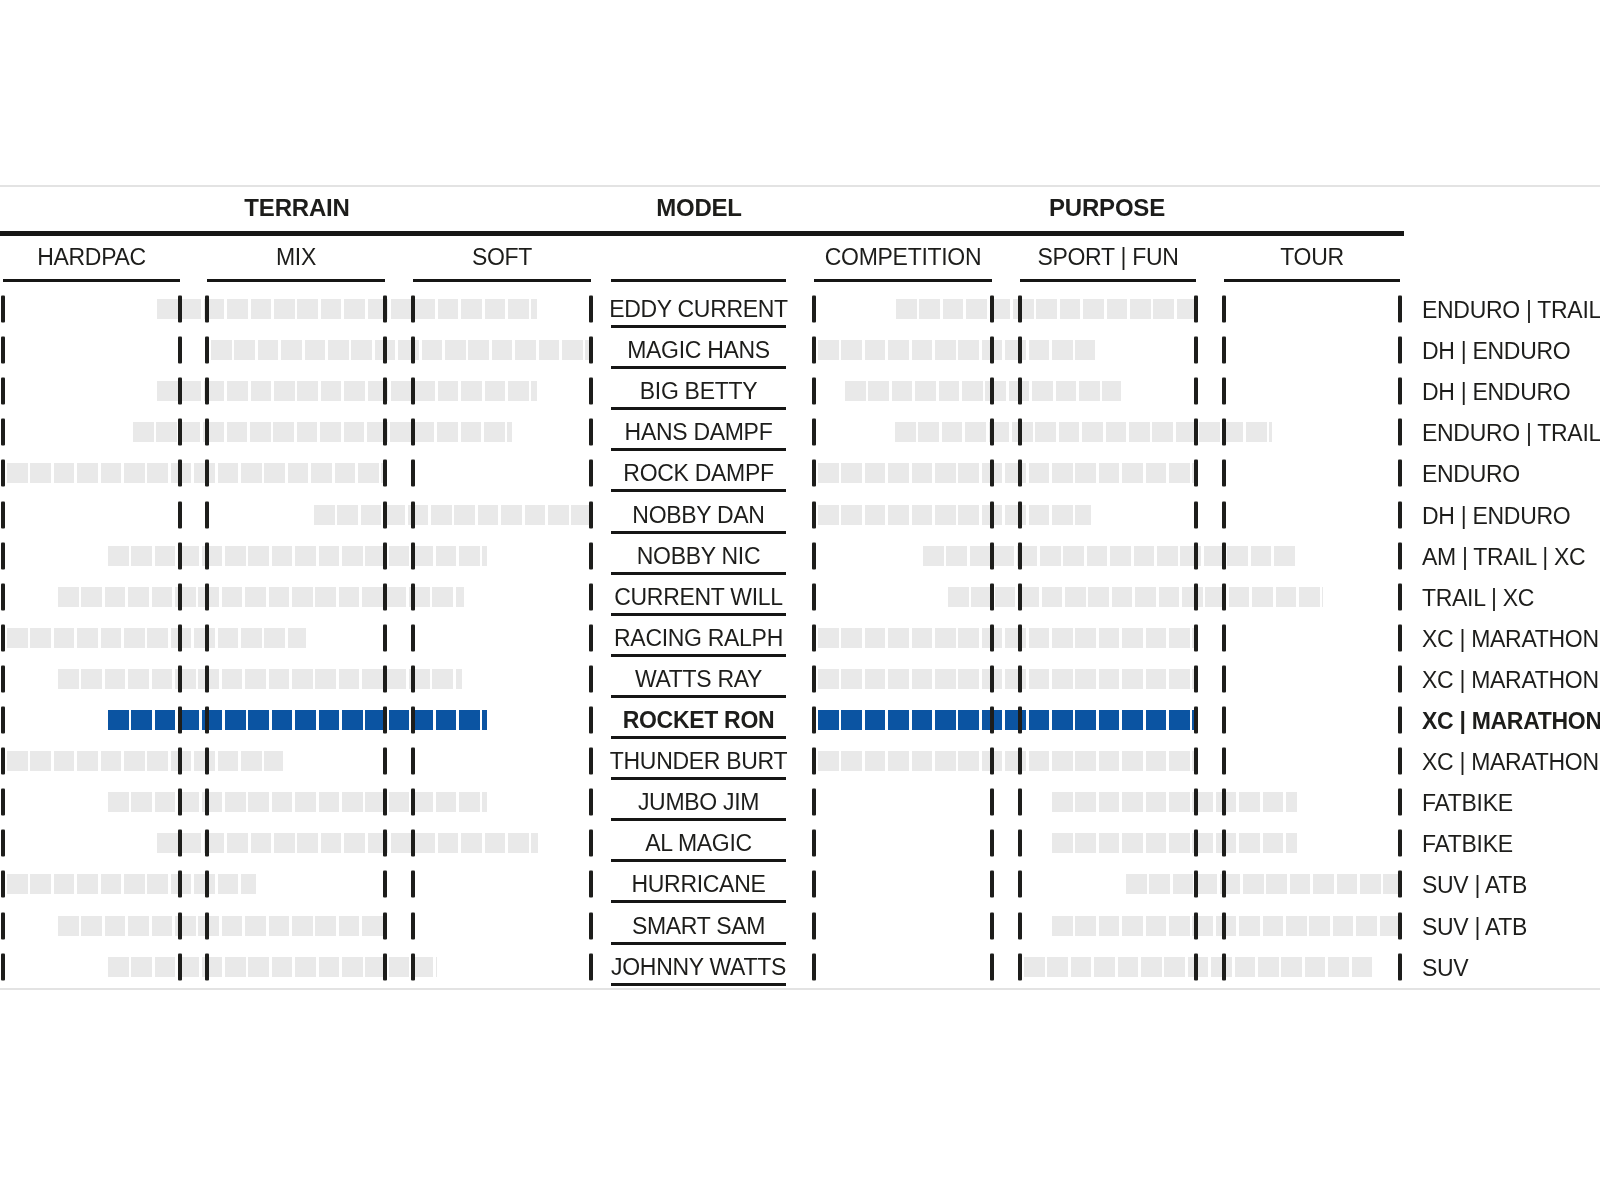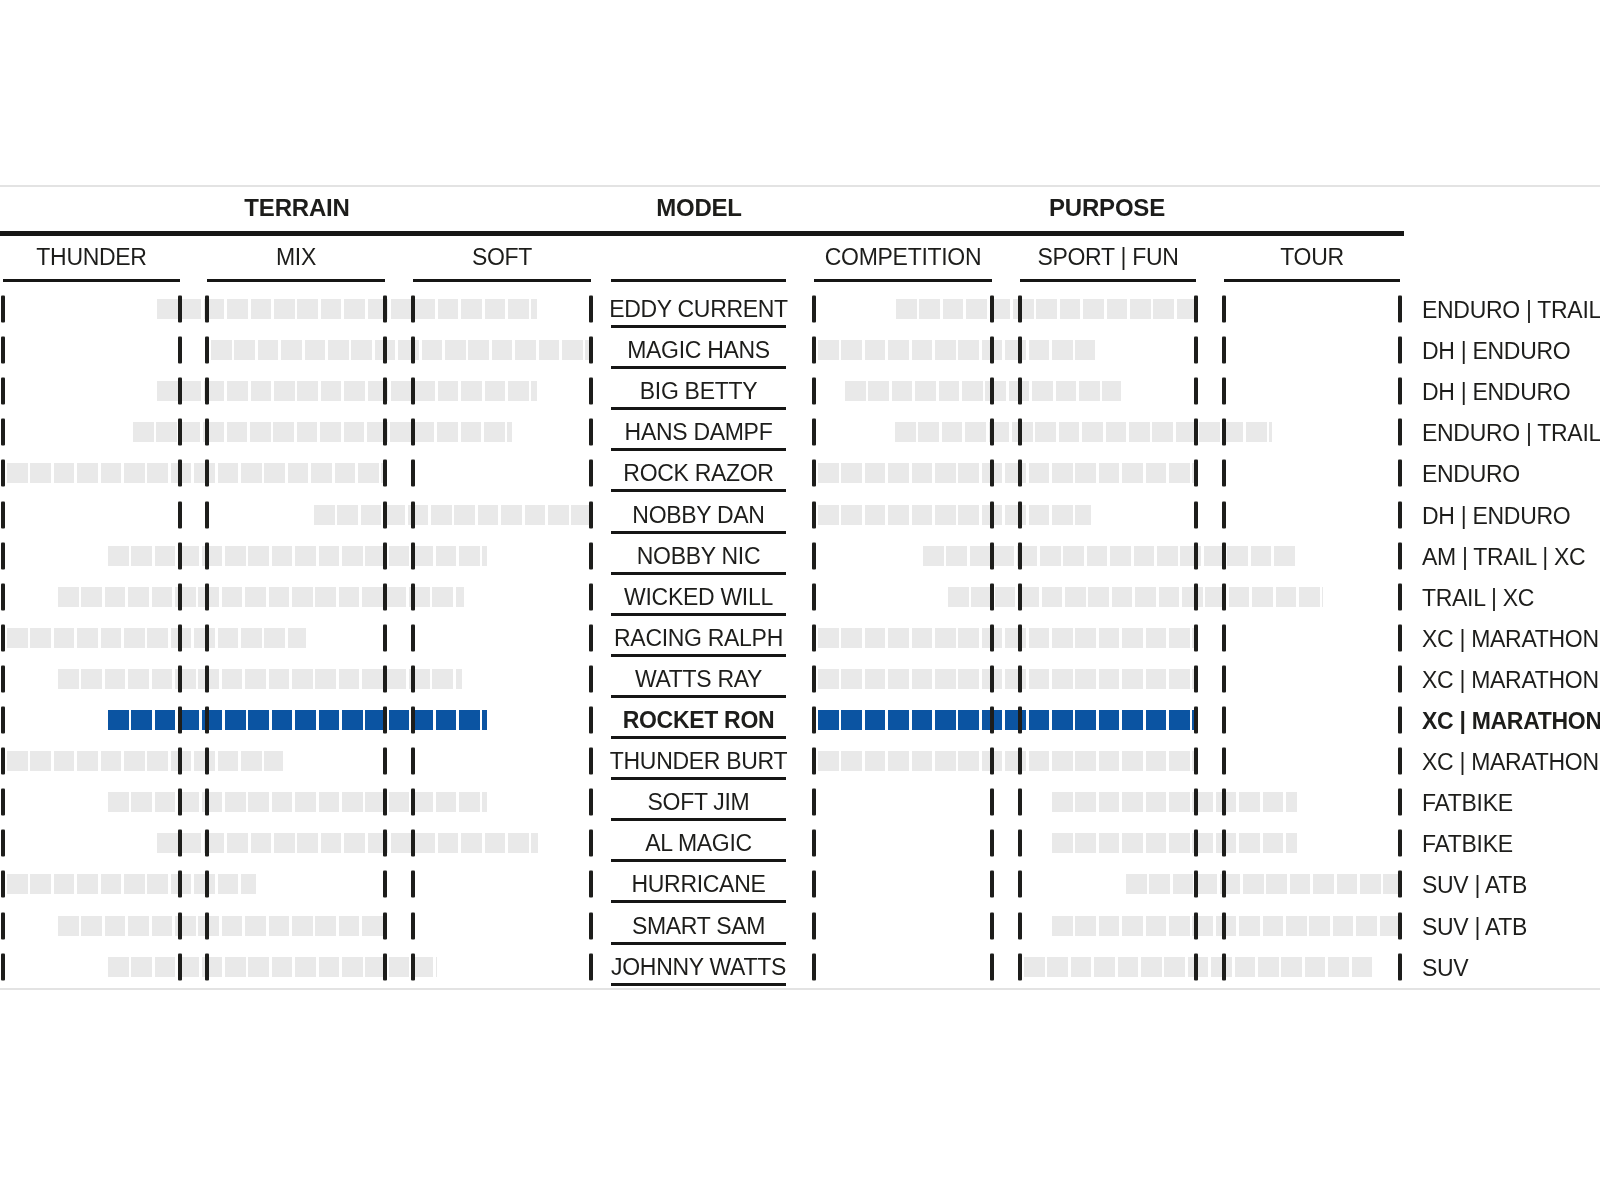--- a/index.html
+++ b/index.html
@@ -26,21 +26,21 @@
   <div class="abs faint" style="top:185px"></div>
   <div class="abs faint" style="top:988px"></div>
 
   <div class="abs group-h" style="left:297px;top:208px">TERRAIN</div>
   <div class="abs group-h" style="left:699px;top:208px">MODEL</div>
   <div class="abs group-h" style="left:1107px;top:208px">PURPOSE</div>
 
   <div class="abs thick" style="left:0;top:231px;width:1404px"></div>
 
   <div id="dyn">
-      <div class="abs sub-h" style="left:91.5px;top:257px">THUNDER</div>
+      <div class="abs sub-h" style="left:91.5px;top:257px">HARDPAC</div>
       <div class="abs colline" style="left:3px;top:279px;width:177px"></div>
       <div class="abs sub-h" style="left:296px;top:257px">MIX</div>
       <div class="abs colline" style="left:207px;top:279px;width:178px"></div>
       <div class="abs sub-h" style="left:502px;top:257px">SOFT</div>
       <div class="abs colline" style="left:413px;top:279px;width:178px"></div>
       <div class="abs sub-h" style="left:903px;top:257px">COMPETITION</div>
       <div class="abs colline" style="left:814px;top:279px;width:178px"></div>
       <div class="abs sub-h" style="left:1108px;top:257px">SPORT | FUN</div>
       <div class="abs colline" style="left:1020px;top:279px;width:176px"></div>
       <div class="abs sub-h" style="left:1312px;top:257px">TOUR</div>
@@ -121,21 +121,21 @@
       <div class="abs tick" style="left:385px;top:473.4px"></div>
       <div class="abs tick" style="left:413px;top:473.4px"></div>
       <div class="abs tick" style="left:591px;top:473.4px"></div>
       <div class="abs bar" style="left:818px;top:473.4px;width:377px;background:repeating-linear-gradient(to right, #e9e9e9 0, #e9e9e9 20.6px, transparent 20.6px, transparent 23.4px)"></div>
       <div class="abs tick" style="left:814px;top:473.4px"></div>
       <div class="abs tick" style="left:992px;top:473.4px"></div>
       <div class="abs tick" style="left:1020px;top:473.4px"></div>
       <div class="abs tick" style="left:1196px;top:473.4px"></div>
       <div class="abs tick" style="left:1224px;top:473.4px"></div>
       <div class="abs tick" style="left:1400px;top:473.4px"></div>
-      <div class="abs model-label" style="left:698.5px;top:473.4px">ROCK RAZOR</div>
+      <div class="abs model-label" style="left:698.5px;top:473.4px">ROCK DAMPF</div>
       <div class="abs model-underline" style="left:611px;top:489.4px;width:175px"></div>
       <div class="abs cat-label" style="left:1422px;top:474.4px">ENDURO</div>
       <div class="abs bar" style="left:314.24px;top:514.5px;width:275.76px;background:repeating-linear-gradient(to right, #e9e9e9 0, #e9e9e9 20.6px, transparent 20.6px, transparent 23.4px)"></div>
       <div class="abs tick" style="left:3px;top:514.5px"></div>
       <div class="abs tick" style="left:180px;top:514.5px"></div>
       <div class="abs tick" style="left:207px;top:514.5px"></div>
       <div class="abs tick" style="left:385px;top:514.5px"></div>
       <div class="abs tick" style="left:413px;top:514.5px"></div>
       <div class="abs tick" style="left:591px;top:514.5px"></div>
       <div class="abs bar" style="left:818px;top:514.5px;width:273.1600000000001px;background:repeating-linear-gradient(to right, #e9e9e9 0, #e9e9e9 20.6px, transparent 20.6px, transparent 23.4px)"></div>
@@ -172,21 +172,21 @@
       <div class="abs tick" style="left:385px;top:596.7px"></div>
       <div class="abs tick" style="left:413px;top:596.7px"></div>
       <div class="abs tick" style="left:591px;top:596.7px"></div>
       <div class="abs bar" style="left:947.94px;top:596.7px;width:375.3799999999999px;background:repeating-linear-gradient(to right, #e9e9e9 0, #e9e9e9 20.6px, transparent 20.6px, transparent 23.4px)"></div>
       <div class="abs tick" style="left:814px;top:596.7px"></div>
       <div class="abs tick" style="left:992px;top:596.7px"></div>
       <div class="abs tick" style="left:1020px;top:596.7px"></div>
       <div class="abs tick" style="left:1196px;top:596.7px"></div>
       <div class="abs tick" style="left:1224px;top:596.7px"></div>
       <div class="abs tick" style="left:1400px;top:596.7px"></div>
-      <div class="abs model-label" style="left:698.5px;top:596.7px">WICKED WILL</div>
+      <div class="abs model-label" style="left:698.5px;top:596.7px">CURRENT WILL</div>
       <div class="abs model-underline" style="left:611px;top:612.7px;width:175px"></div>
       <div class="abs cat-label" style="left:1422px;top:597.7px">TRAIL | XC</div>
       <div class="abs bar" style="left:7px;top:637.8px;width:298.68px;background:repeating-linear-gradient(to right, #e9e9e9 0, #e9e9e9 20.6px, transparent 20.6px, transparent 23.4px)"></div>
       <div class="abs tick" style="left:3px;top:637.8px"></div>
       <div class="abs tick" style="left:180px;top:637.8px"></div>
       <div class="abs tick" style="left:207px;top:637.8px"></div>
       <div class="abs tick" style="left:385px;top:637.8px"></div>
       <div class="abs tick" style="left:413px;top:637.8px"></div>
       <div class="abs tick" style="left:591px;top:637.8px"></div>
       <div class="abs bar" style="left:818px;top:637.8px;width:377px;background:repeating-linear-gradient(to right, #e9e9e9 0, #e9e9e9 20.6px, transparent 20.6px, transparent 23.4px)"></div>
@@ -257,21 +257,21 @@
       <div class="abs tick" style="left:385px;top:802.2px"></div>
       <div class="abs tick" style="left:413px;top:802.2px"></div>
       <div class="abs tick" style="left:591px;top:802.2px"></div>
       <div class="abs bar" style="left:1052.16px;top:802.2px;width:244.76px;background:repeating-linear-gradient(to right, #e9e9e9 0, #e9e9e9 20.6px, transparent 20.6px, transparent 23.4px)"></div>
       <div class="abs tick" style="left:814px;top:802.2px"></div>
       <div class="abs tick" style="left:992px;top:802.2px"></div>
       <div class="abs tick" style="left:1020px;top:802.2px"></div>
       <div class="abs tick" style="left:1196px;top:802.2px"></div>
       <div class="abs tick" style="left:1224px;top:802.2px"></div>
       <div class="abs tick" style="left:1400px;top:802.2px"></div>
-      <div class="abs model-label" style="left:698.5px;top:802.2px">SOFT JIM</div>
+      <div class="abs model-label" style="left:698.5px;top:802.2px">JUMBO JIM</div>
       <div class="abs model-underline" style="left:611px;top:818.2px;width:175px"></div>
       <div class="abs cat-label" style="left:1422px;top:803.2px">FATBIKE</div>
       <div class="abs bar" style="left:157.45px;top:843.3000000000001px;width:380.93px;background:repeating-linear-gradient(to right, #e9e9e9 0, #e9e9e9 20.6px, transparent 20.6px, transparent 23.4px)"></div>
       <div class="abs tick" style="left:3px;top:843.3000000000001px"></div>
       <div class="abs tick" style="left:180px;top:843.3000000000001px"></div>
       <div class="abs tick" style="left:207px;top:843.3000000000001px"></div>
       <div class="abs tick" style="left:385px;top:843.3000000000001px"></div>
       <div class="abs tick" style="left:413px;top:843.3000000000001px"></div>
       <div class="abs tick" style="left:591px;top:843.3000000000001px"></div>
       <div class="abs bar" style="left:1052.16px;top:843.3000000000001px;width:244.76px;background:repeating-linear-gradient(to right, #e9e9e9 0, #e9e9e9 20.6px, transparent 20.6px, transparent 23.4px)"></div>

